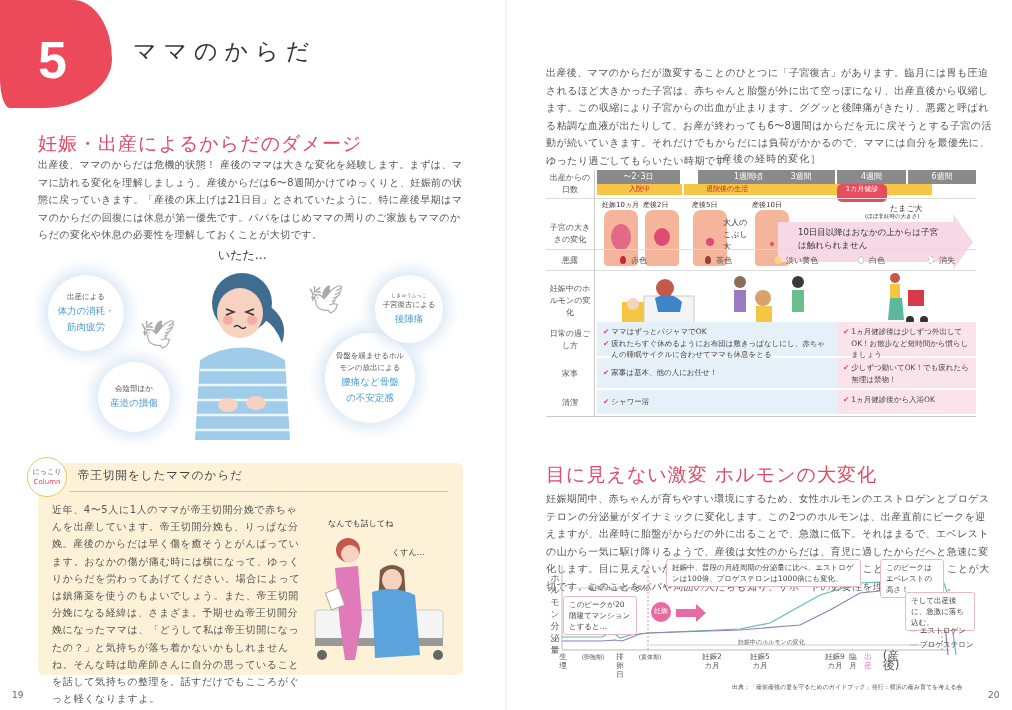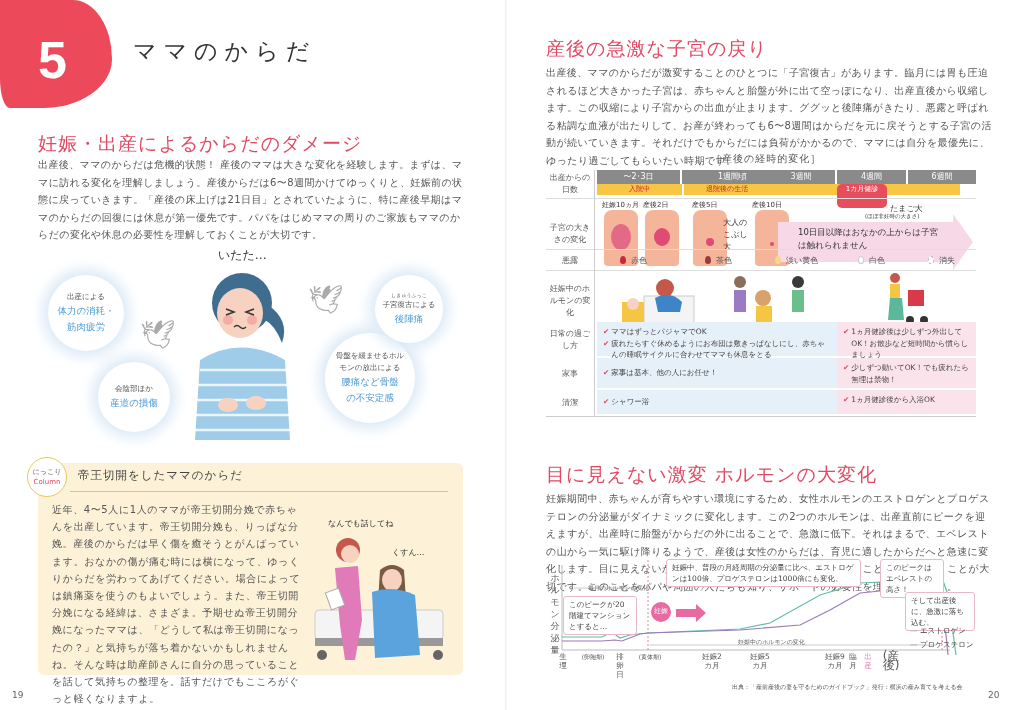--- a/index.html
+++ b/index.html
@@ -33,21 +33,21 @@
 .scene{position:absolute;left:310px;top:530px;width:135px;height:138px}
 .pagenum{position:absolute;font-size:9px;color:#666}
 
 .sec2-title{position:absolute;left:40px;top:36px}
 .sec2-body{position:absolute;left:40px;top:64px;width:450px}
 .chart-title{position:absolute;left:205px;top:152px;font-size:10px;color:#555;letter-spacing:1px}
 .row-label{position:absolute;left:0;width:48px;text-align:center;font-size:8px;color:#555;line-height:12px}
 .vline{position:absolute;left:50px;width:1px;background:#ccc}
 .hdr{position:absolute;top:170px;height:14px;background:#8a8a8a;color:#fff;font-size:8px;text-align:center;line-height:14px}
 .yellowbar{position:absolute;top:184px;height:11px;background:#f6c644;font-size:7px;color:#c23;text-align:center;line-height:11px}
-.pill{position:absolute;left:837px;top:184px;width:50px;height:24px;background:#e84d5d;color:#fff;font-size:7px;text-align:center;line-height:10px;border-radius:5px}
+.pill{position:absolute;left:837px;top:184px;width:50px;height:18px;background:#e84d5d;color:#fff;font-size:7px;text-align:center;line-height:10px;border-radius:5px}
 .hl{position:absolute;height:1px;background:#ddd;left:40px;width:428px}
 .bellies .b{position:absolute;top:222px;width:34px;height:44px;background:#f5b59a;border-radius:8px 8px 4px 4px}
 .bellies .dot{position:absolute;border-radius:50%;background:#e04a74}
 .lbl-sm{position:absolute;font-size:7px;color:#333}
 .arrow-pink{position:absolute;left:745px;top:222px;width:210px;height:40px;background:#f7d8e6}
 .arrow-tip{position:absolute;left:955px;top:214px;width:0;height:0;border-top:28px solid transparent;border-bottom:28px solid transparent;border-left:20px solid #f7d8e6}
 .arrow-text{position:absolute;left:800px;top:226px;font-size:8.5px;color:#333;line-height:13px}
 .lochia{position:absolute;top:254px;height:14px;font-size:8px;color:#555;line-height:14px}
 .drop{display:inline-block;width:6px;height:8px;border-radius:50% 50% 50% 50%/60% 60% 40% 40%;margin-right:5px;vertical-align:-1px}
 .life-img{position:absolute;top:272px;height:55px}
@@ -139,34 +139,33 @@
     <path d="M70 40 Q82 30 94 40 L96 70 L68 72Z" fill="#7a5a40"></path>
     <ellipse cx="82" cy="50" rx="10" ry="11" fill="#f7d2c1"></ellipse>
     <path d="M62 62 Q82 55 105 65 L110 125 L65 128Z" fill="#5ba3dc"></path>
   </svg>
   <div class="pagenum" style="left:12px;top:690px">19</div>
 </div>
 
 <div class="spine"></div>
 
 <div class="page right">
-  <h2 class="h2 sec2-title">産後の急激な子宮の戻り</h2>
   <p class="body sec2-body">出産後、ママのからだが激変することのひとつに「子宮復古」があります。臨月には胃も圧迫されるほど大きかった子宮は、赤ちゃんと胎盤が外に出て空っぽになり、出産直後から収縮します。この収縮により子宮からの出血が止まります。ググッと後陣痛がきたり、悪露と呼ばれる粘調な血液が出たりして、お産が終わっても6〜8週間はからだを元に戻そうとする子宮の活動が続いていきます。それだけでもからだには負荷がかかるので、ママには自分を最優先に、ゆったり過ごしてもらいたい時期です。</p>
   <div class="chart-title">［産後の経時的変化］</div>
 </div>
 
 <div>
   <div class="row-label" style="left:546px;top:172px">出産からの日数</div>
   <div class="hdr" style="left:597px;width:83px">〜2･3日</div>
-  <div class="hdr" style="left:682px;width:101px">1週間頃</div>
+  <div class="hdr" style="left:698px;width:101px">1週間頃</div>
   <div class="hdr" style="left:767px;width:68px">3週間</div>
   <div class="hdr" style="left:837px;width:69px">4週間</div>
   <div class="hdr" style="left:908px;width:68px">6週間</div>
   <div class="yellowbar" style="left:597px;width:85px">入院中</div>
-  <div class="yellowbar" style="left:684px;width:276px;text-align:left;padding-left:22px">退院後の生活</div>
+  <div class="yellowbar" style="left:684px;width:248px;text-align:left;padding-left:22px">退院後の生活</div>
   <div class="pill">1カ月健診</div>
   <div class="hl" style="left:546px;width:430px;top:198px"></div>
 
   <div class="row-label" style="left:546px;top:222px">子宮の大きさの変化</div>
   <div class="lbl-sm" style="left:602px;top:200px">妊娠10ヵ月</div>
   <div class="lbl-sm" style="left:643px;top:200px">産後2日</div>
   <div class="lbl-sm" style="left:692px;top:200px">産後5日</div>
   <div class="lbl-sm" style="left:752px;top:200px">産後10日</div>
   <div class="bellies">
     <div class="b" style="left:604px;top:210px;height:56px">

